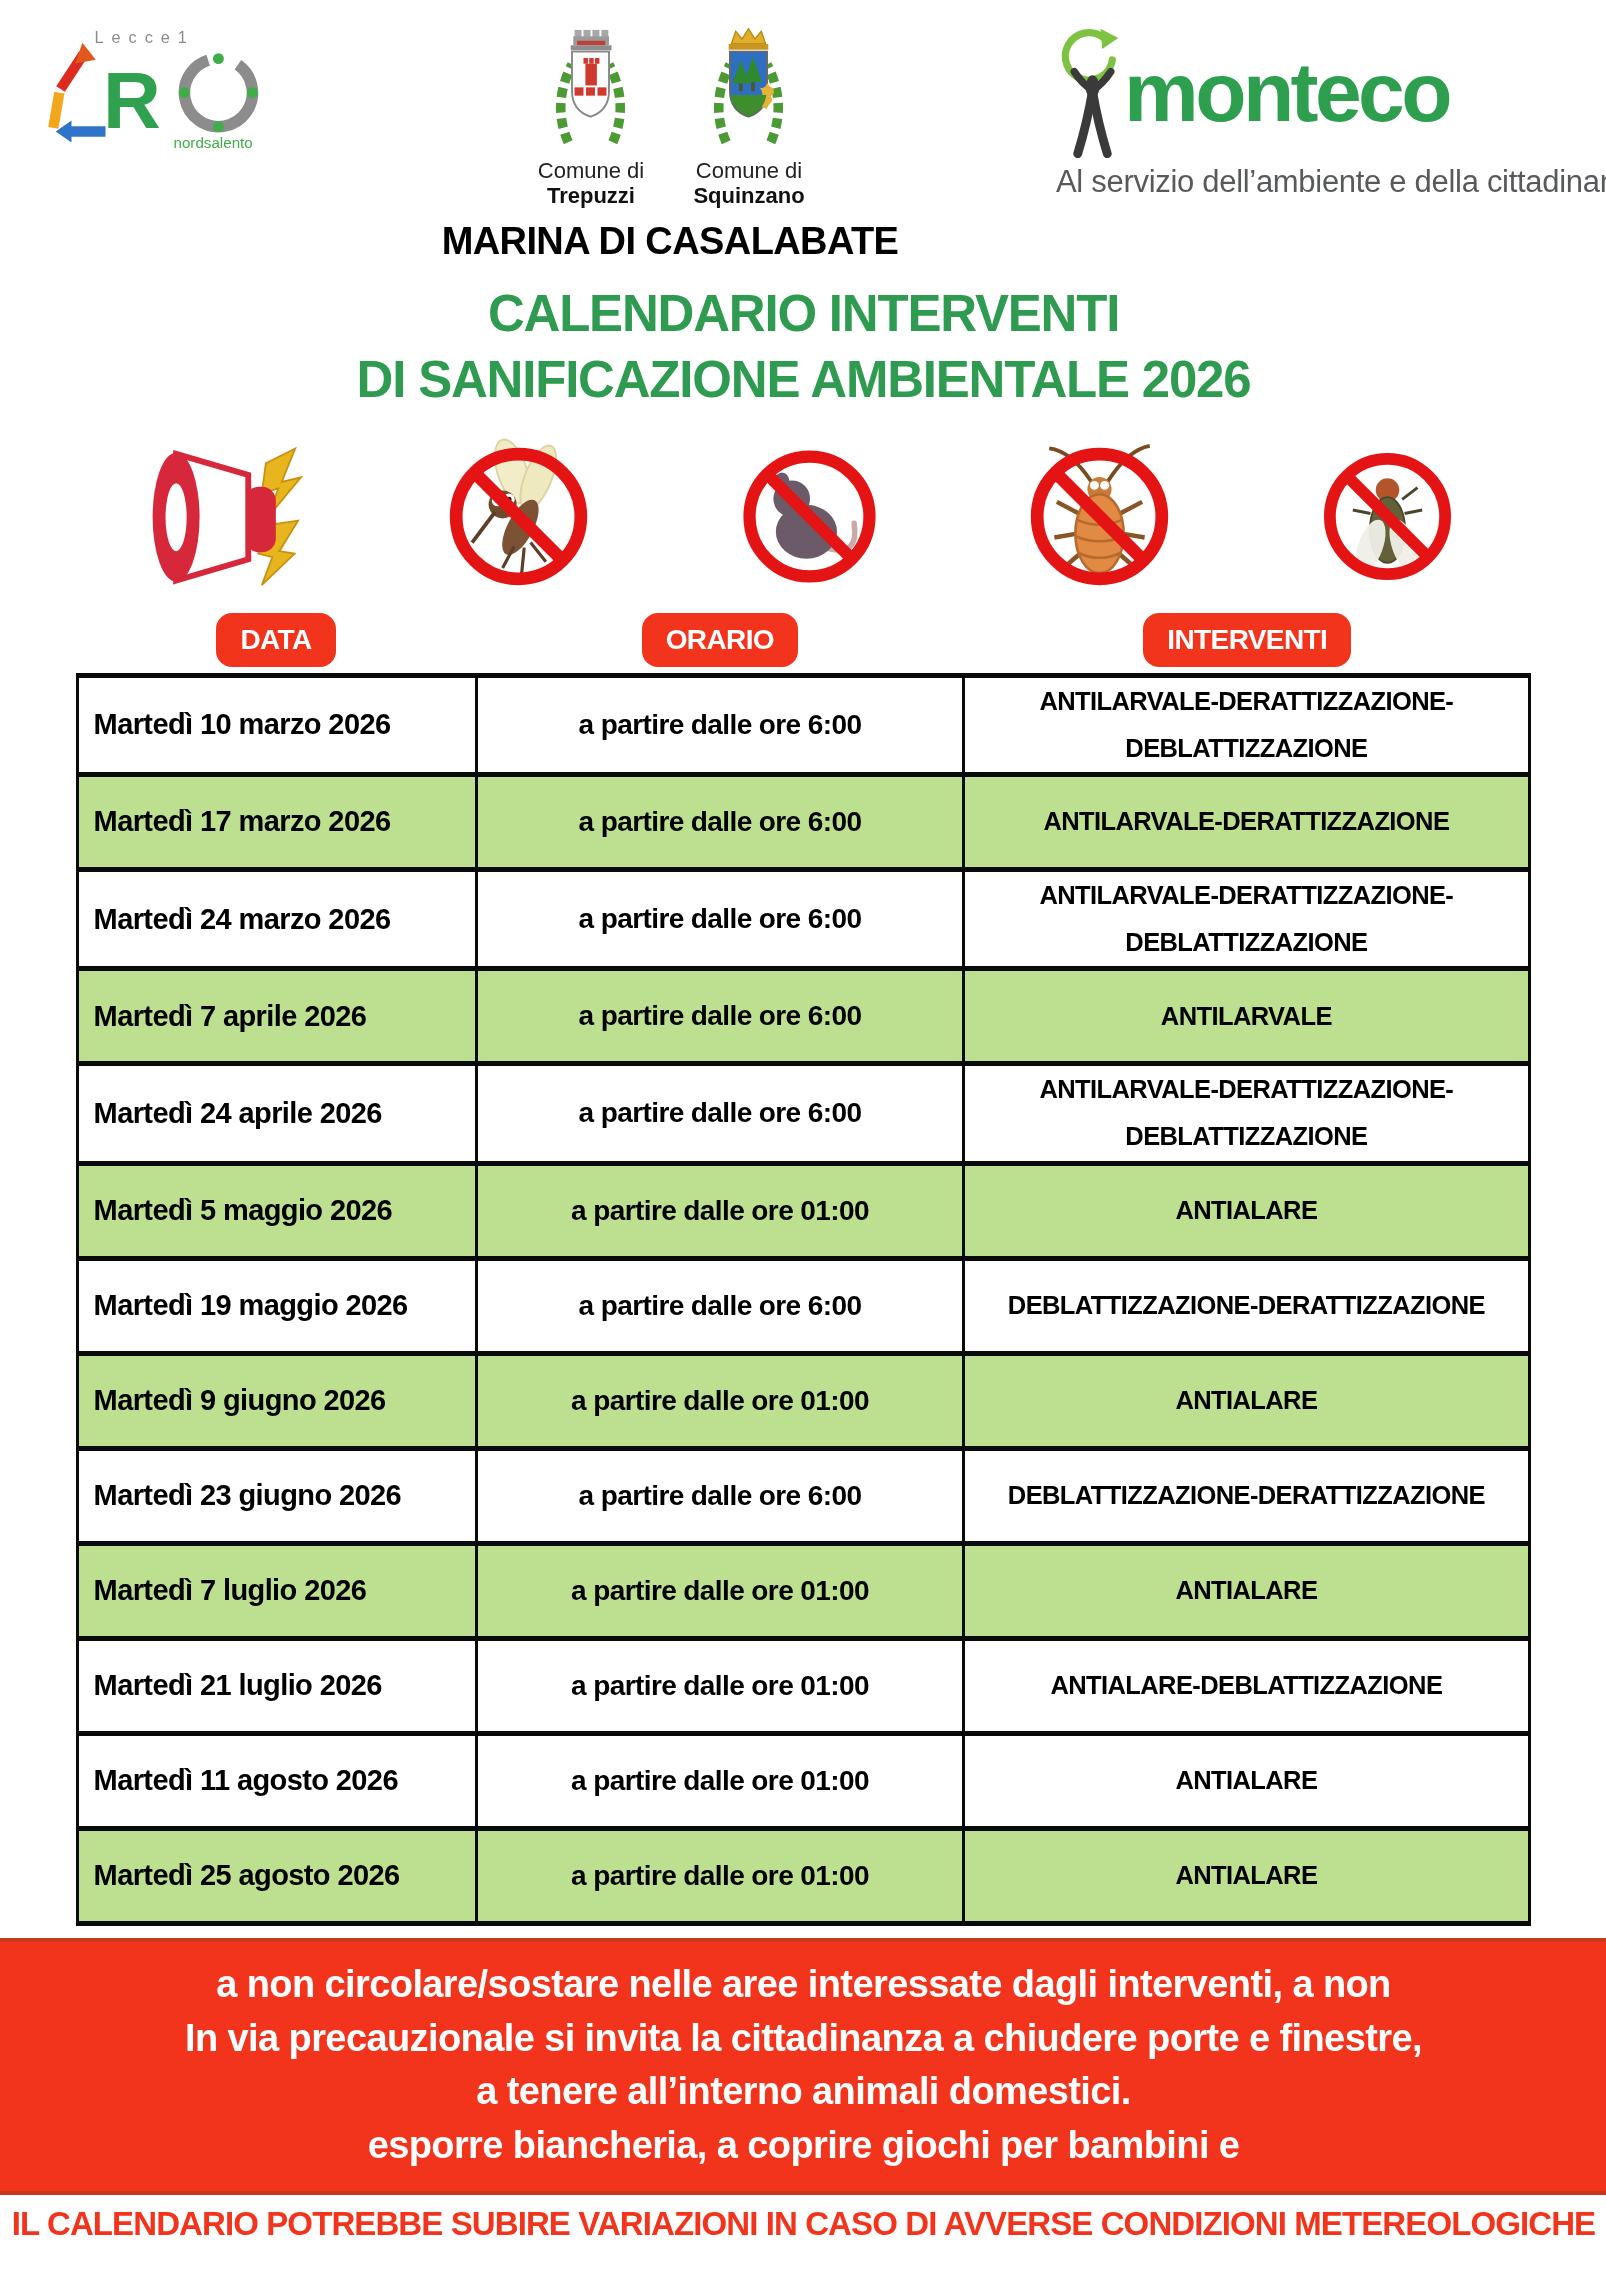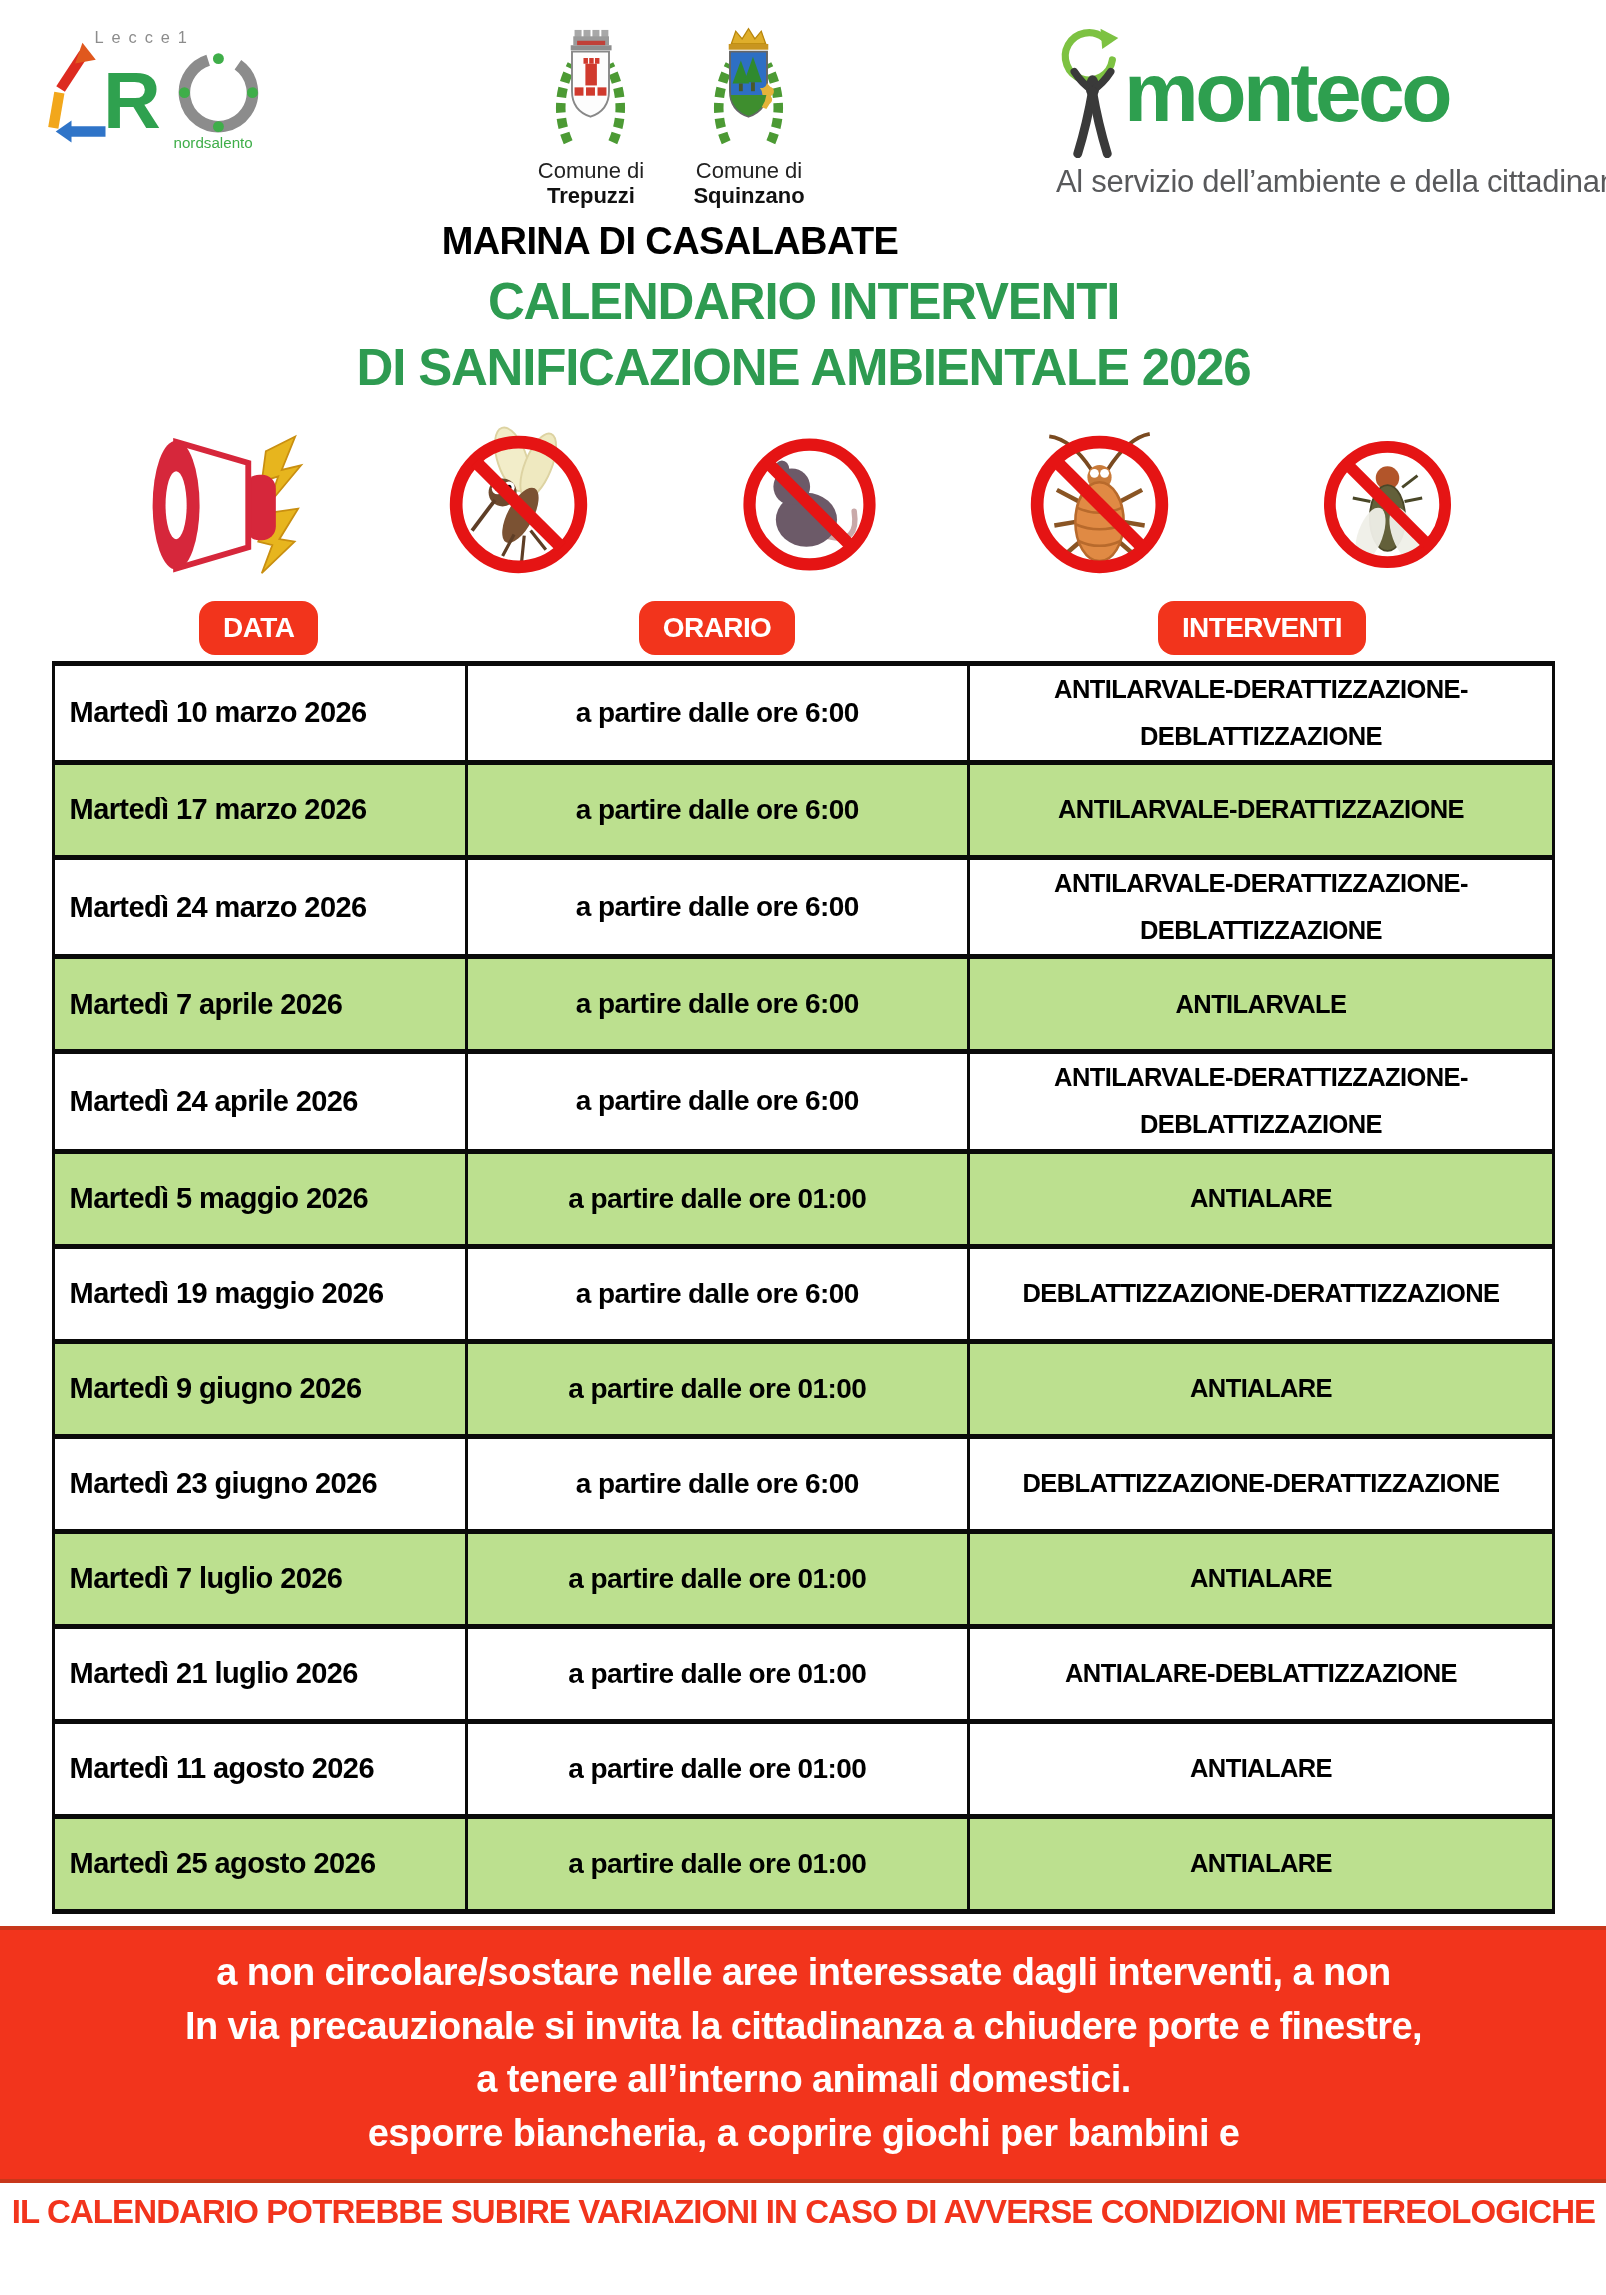--- a/index.html
+++ b/index.html
@@ -24,27 +24,27 @@
   .crests{display:flex;gap:43px;}
   .crest{display:flex;flex-direction:column;align-items:center;width:115px;}
   .crest-label{font-size:22px;color:#222;line-height:1.15;margin-top:3.6px;}
   .crest-name{font-size:22px;font-weight:bold;color:#111;text-align:center;}
   .location{font-size:38px;font-weight:800;letter-spacing:-0.6px;margin-top:11px;white-space:nowrap;}
   .monteco{display:flex;flex-direction:column;width:522px;margin-top:6px;}
   .monteco-row{display:flex;align-items:center;}
   .monteco-word{font-size:84px;font-weight:bold;color:var(--monteco-green);letter-spacing:-3.6px;line-height:1;margin-left:-4.9px;}
   .monteco-tagline{font-size:31px;color:var(--tagline-gray);letter-spacing:-0.3px;margin-top:6px;white-space:nowrap;}
   
-  .title{margin-top:6px;text-align:center;color:var(--title-green);font-weight:bold;letter-spacing:-1.2px;}
+  .title{margin-top:18px;text-align:center;color:var(--title-green);font-weight:bold;letter-spacing:-1.2px;}
   .title div{font-size:51px;line-height:1.28;}
   
   .icon-strip{display:flex;justify-content:space-between;align-items:center;padding:0 146px 0 128px;margin-top:16px;height:176px;}
   .icon-strip svg{display:block;}
   
-  .grid-wrap{margin:0 52px;}
+  .grid-wrap{margin:0 76px;}
   .badge-row{display:flex;margin-top:8.5px;margin-bottom:6px;}
   .badge-cell{display:flex;justify-content:center;}
   .badge-cell.c1{width:27.5%;}
   .badge-cell.c2{width:33.5%;}
   .badge-cell.c3{width:39%;}
   .badge{background:var(--accent-red);color:#fff;font-weight:bold;font-size:28px;
          padding:11px 24px;border-radius:16px;letter-spacing:-0.6px;}
   table.cal{width:100%;border-collapse:collapse;table-layout:fixed;border:3px solid #0a0a0a;}
   table.cal col.c1{width:27.5%;}
   table.cal col.c2{width:33.5%;}

